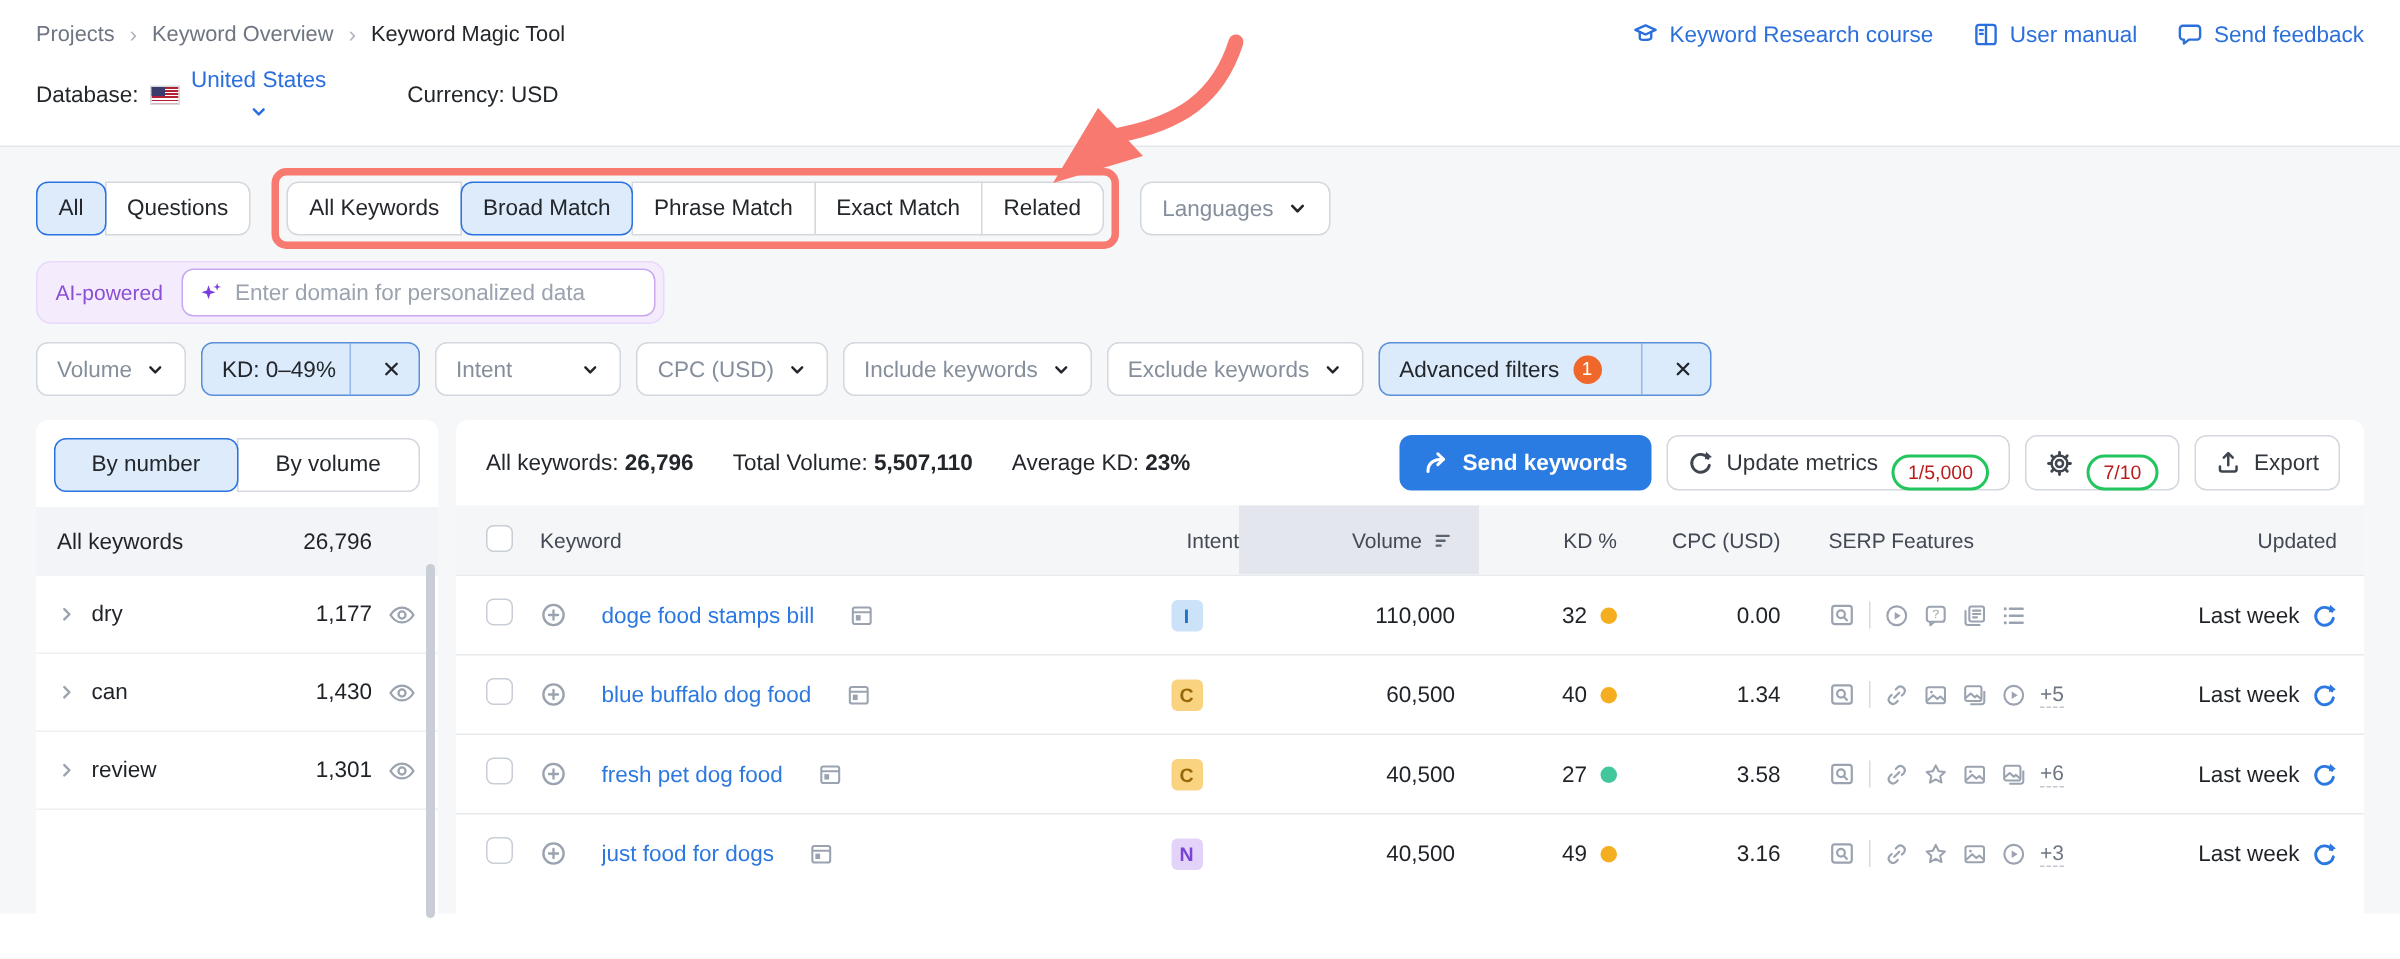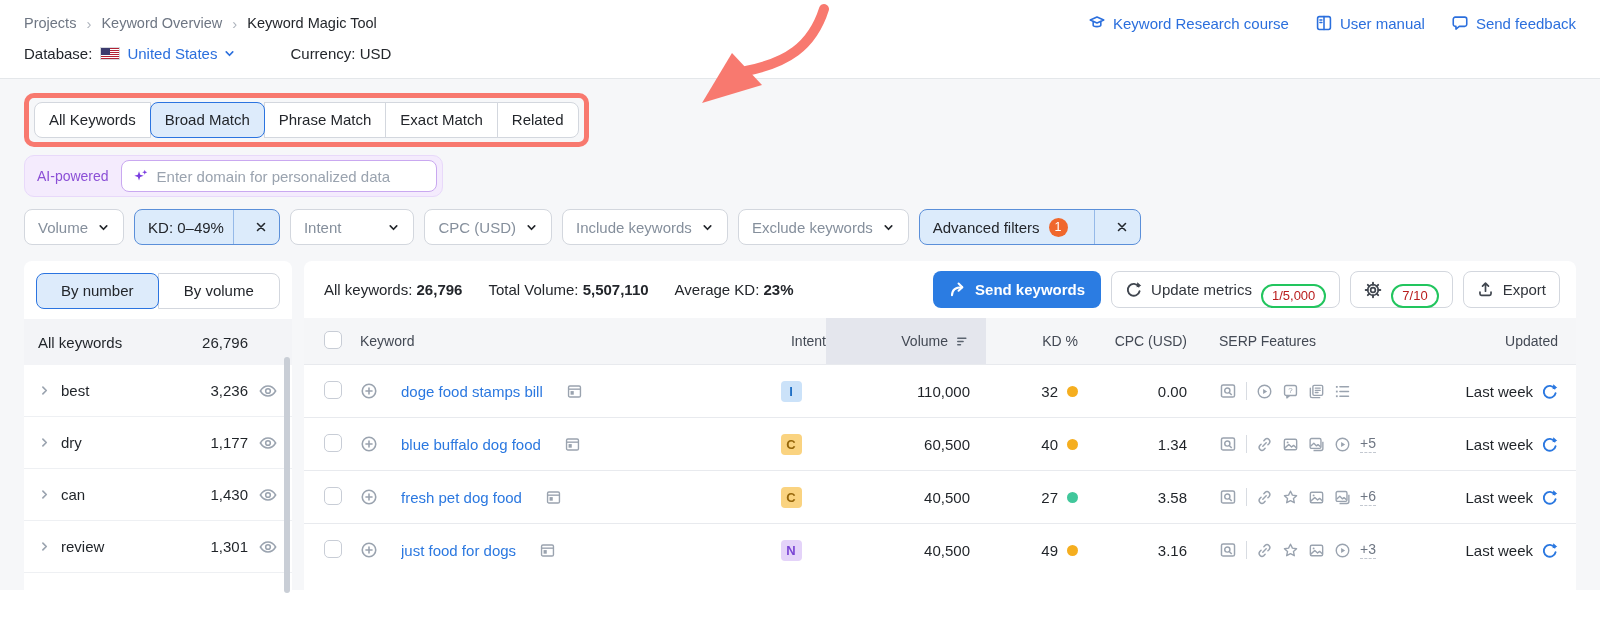--- a/index.html
+++ b/index.html
@@ -21,21 +21,21 @@
   .help-link { display:flex; align-items:center; gap:7px; color:#2b6fdd; font-size:15px; text-decoration:none; cursor:pointer; }
   .title-row { display:flex; justify-content:space-between; align-items:flex-start; margin-top:12px; }
   .page-title { font-size:23px; font-weight:bold; color:#16181c; }
   .page-title .query { color:#767e8a; margin-left:6px; }
   .btn-gray { background:#e9ebef; border:1px solid #e0e3e8; border-radius:8px; padding:8px 14px; font-size:15px; color:#31353c; cursor:pointer; font-family:inherit; }
   .db-row { display:flex; align-items:center; margin-top:13px; padding-bottom:16px; font-size:15px; }
   .db-row .lbl { color:#23262b; }
   .us-flag { position:relative; width:20px; height:13px; margin:0 7px 0 8px; flex:none;
     background:repeating-linear-gradient(to bottom,#b22234 0 1.05px,#ffffff 1.05px 2.1px); border:0.5px solid #d6d9de; }
   .us-flag::after { content:""; position:absolute; left:0; top:0; width:9px; height:6.5px; background:#3c3b6e; }
-  .db-link { color:#2b6fdd; display:flex; align-items:center; gap:6px; cursor:pointer; }
+  .db-link { color:#2b6fdd; display:flex; align-items:center; gap:6px; cursor:pointer;flex-direction:column; }
   .currency { margin-left:54px; }
   .hdr-divider { border-bottom:1px solid #e4e7ea; }
 
   
   .lower { background:#f6f7f9; height:511px; padding:14px 24px 0 24px; position:relative; }
 
   .tabs-row { display:flex; align-items:center; gap:14px; height:54px; }
   .seg { display:flex; align-items:center; }
   .seg-btn { height:36px; line-height:34px; padding:0 14px; background:#fff; border:1px solid #d3d7de; color:#23262b; font-size:15px; cursor:pointer; margin-left:-1px; white-space:nowrap; }
   .seg-btn:first-child { border-radius:8px 0 0 8px; margin-left:0; }
@@ -174,31 +174,43 @@
       <span class="lbl">Currency:</span>
       <span class="lbl">USD</span>
     </span>
   </div>
 </div>
 <div class="hdr-divider"></div>
 
 <div class="lower">
 
   <div class="tabs-row" style="position:relative;">
+    <div class="seg">
+      <div class="seg-btn selected">All</div>
+      <div class="seg-btn">Questions</div>
+    </div>
 
     <div class="red-box">
       <div class="seg">
         <div class="seg-btn">All Keywords</div>
         <div class="seg-btn selected">Broad Match</div>
         <div class="seg-btn">Phrase Match</div>
         <div class="seg-btn">Exact Match</div>
         <div class="seg-btn">Related</div>
       </div>
     </div>
 
+    <div class="dd-btn">
+      <span>Languages</span>
+      <span class="icon chev">
+          <svg width="14" height="14" viewBox="0 0 16 16" fill="none" stroke="#23262b" stroke-width="2" stroke-linecap="round" stroke-linejoin="round">
+            <path d="M4 6 L8 10.2 12 6"></path>
+          </svg>
+        </span>
+    </div>
 
     <div class="arrow-note">
       <svg width="190" height="112" viewBox="0 0 190 112">
         <path d="M152 8 C 140 46, 114 62, 74 70" fill="none" stroke="#f8796f" stroke-width="10" stroke-linecap="round"></path>
         <polygon points="30,102 60,52 90,84" fill="#f8796f"></polygon>
       </svg>
     </div>
   </div>
 
   <div class="ai-row">
@@ -294,35 +306,20 @@
         <span class="cnt">26,796</span>
         <span class="eye-slot"></span>
       </div>
       <div id="side-groups">
   <div class="side-row">
     <span class="icon">
               <svg width="13" height="13" viewBox="0 0 16 16" fill="none" stroke="#9aa3af" stroke-width="2" stroke-linecap="round" stroke-linejoin="round">
                 <path d="M6 3.8 L10.2 8 6 12.2"></path>
               </svg>
             </span>
-    <span class="grp">best</span>
-    <span class="cnt">3,236</span>
-    <span class="eye icon">
-              <svg width="20" height="20" viewBox="0 0 17 17" fill="none" stroke="#9aa3af" stroke-width="1.3">
-                <path d="M2 8.5 C3.8 5.6 6 4.3 8.5 4.3 C11 4.3 13.2 5.6 15 8.5 C13.2 11.4 11 12.7 8.5 12.7 C6 12.7 3.8 11.4 2 8.5 Z"></path>
-                <circle cx="8.5" cy="8.5" r="2"></circle>
-              </svg>
-            </span>
-  </div>
-  <div class="side-row">
-    <span class="icon">
-              <svg width="13" height="13" viewBox="0 0 16 16" fill="none" stroke="#9aa3af" stroke-width="2" stroke-linecap="round" stroke-linejoin="round">
-                <path d="M6 3.8 L10.2 8 6 12.2"></path>
-              </svg>
-            </span>
     <span class="grp">dry</span>
     <span class="cnt">1,177</span>
     <span class="eye icon">
               <svg width="20" height="20" viewBox="0 0 17 17" fill="none" stroke="#9aa3af" stroke-width="1.3">
                 <path d="M2 8.5 C3.8 5.6 6 4.3 8.5 4.3 C11 4.3 13.2 5.6 15 8.5 C13.2 11.4 11 12.7 8.5 12.7 C6 12.7 3.8 11.4 2 8.5 Z"></path>
                 <circle cx="8.5" cy="8.5" r="2"></circle>
               </svg>
             </span>
   </div>
   <div class="side-row">

